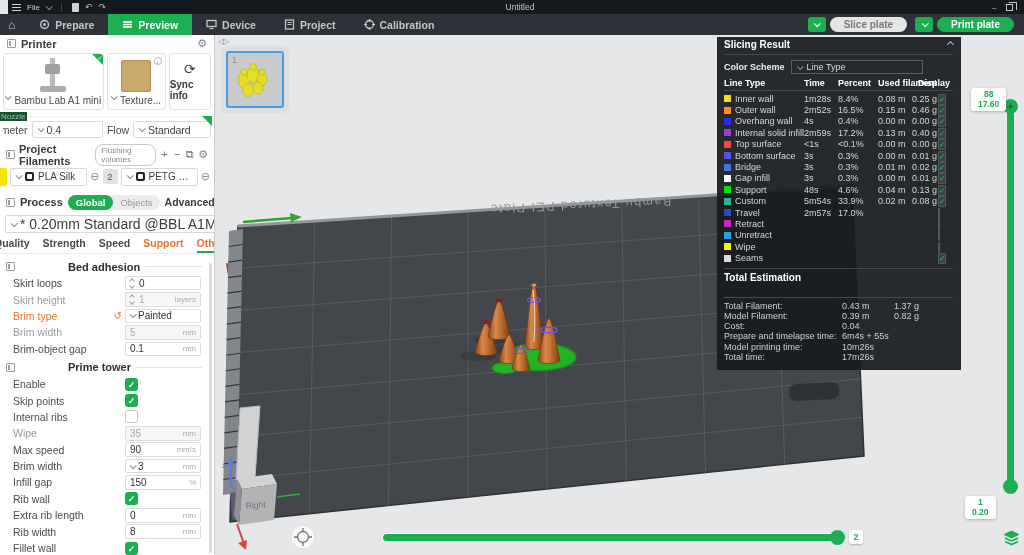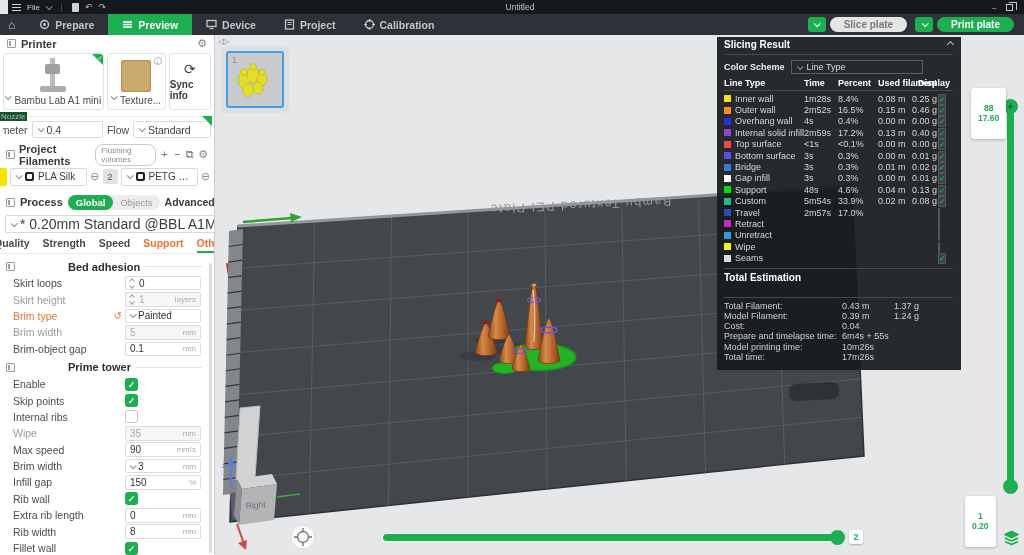--- a/index.html
+++ b/index.html
@@ -169,21 +169,21 @@
   .totgrid { display:grid; grid-template-columns:118px 52px auto; }
   .totgrid div { height:10.2px; color:#cfcfcf; }
 
   
   .vslider-track { position:absolute; left:1007px; top:106px; width:7px; height:385px;
     background:var(--accent); border-radius:4px; z-index:20; box-shadow:0 0 0 1px rgba(255,255,255,.6); }
   .vhandle { position:absolute; width:15px; height:15px; border-radius:50%; background:var(--accent); z-index:21; }
   .vhandle.top { left:1003px; top:99px; color:#0b6b30; font-size:11px; font-weight:bold; text-align:center; line-height:14px; }
   .vhandle.bottom { left:1003px; top:479px; }
   .tip { position:absolute; background:#fff; border-radius:3px; box-shadow:0 1px 3px rgba(0,0,0,.25);
-    color:var(--accent); font-size:8.5px; font-weight:bold; text-align:center; padding:16px 7px; line-height:9.5px; z-index:22; }
+    color:var(--accent); font-size:8.5px; font-weight:bold; text-align:center; padding:2px 7px; line-height:9.5px; z-index:22; }
   .tip.top { left:971px; top:88px; }
   .tip.bottom { left:965px; top:496px; }
   .hslider { position:absolute; left:383px; top:534px; width:455px; height:7px; background:var(--accent);
     border-radius:4px; z-index:20; box-shadow:0 0 0 1px rgba(255,255,255,.6); }
   .hhandle { position:absolute; left:830px; top:530px; width:15px; height:15px; border-radius:50%; background:var(--accent); z-index:21; }
   .hbadge { position:absolute; left:849px; top:530px; min-width:14px; height:14px; background:#fff; border-radius:3px;
     box-shadow:0 1px 2px rgba(0,0,0,.25); color:var(--accent); font-size:9px; font-weight:bold;
     display:flex; align-items:center; justify-content:center; padding:0 3px; z-index:21; }
   .layers-btn { position:absolute; left:1003px; top:529px; z-index:21; }
 </style>
@@ -821,21 +821,21 @@
         </div>
       </div>
     <div class="total-div"></div>
     <div class="total-title">Total Estimation</div>
     <div class="totgrid" id="sl-totals">
         <div>Total Filament:</div>
         <div>0.43 m</div>
         <div>1.37 g</div>
         <div>Model Filament:</div>
         <div>0.39 m</div>
-        <div>1.24 g</div>
+        <div>0.82 g</div>
         <div>Cost:</div>
         <div>0.04</div>
         <div></div>
         <div>Prepare and timelapse time:</div>
         <div>6m4s + 55s</div>
         <div></div>
         <div>Model printing time:</div>
         <div>10m26s</div>
         <div></div>
         <div>Total time:</div>

